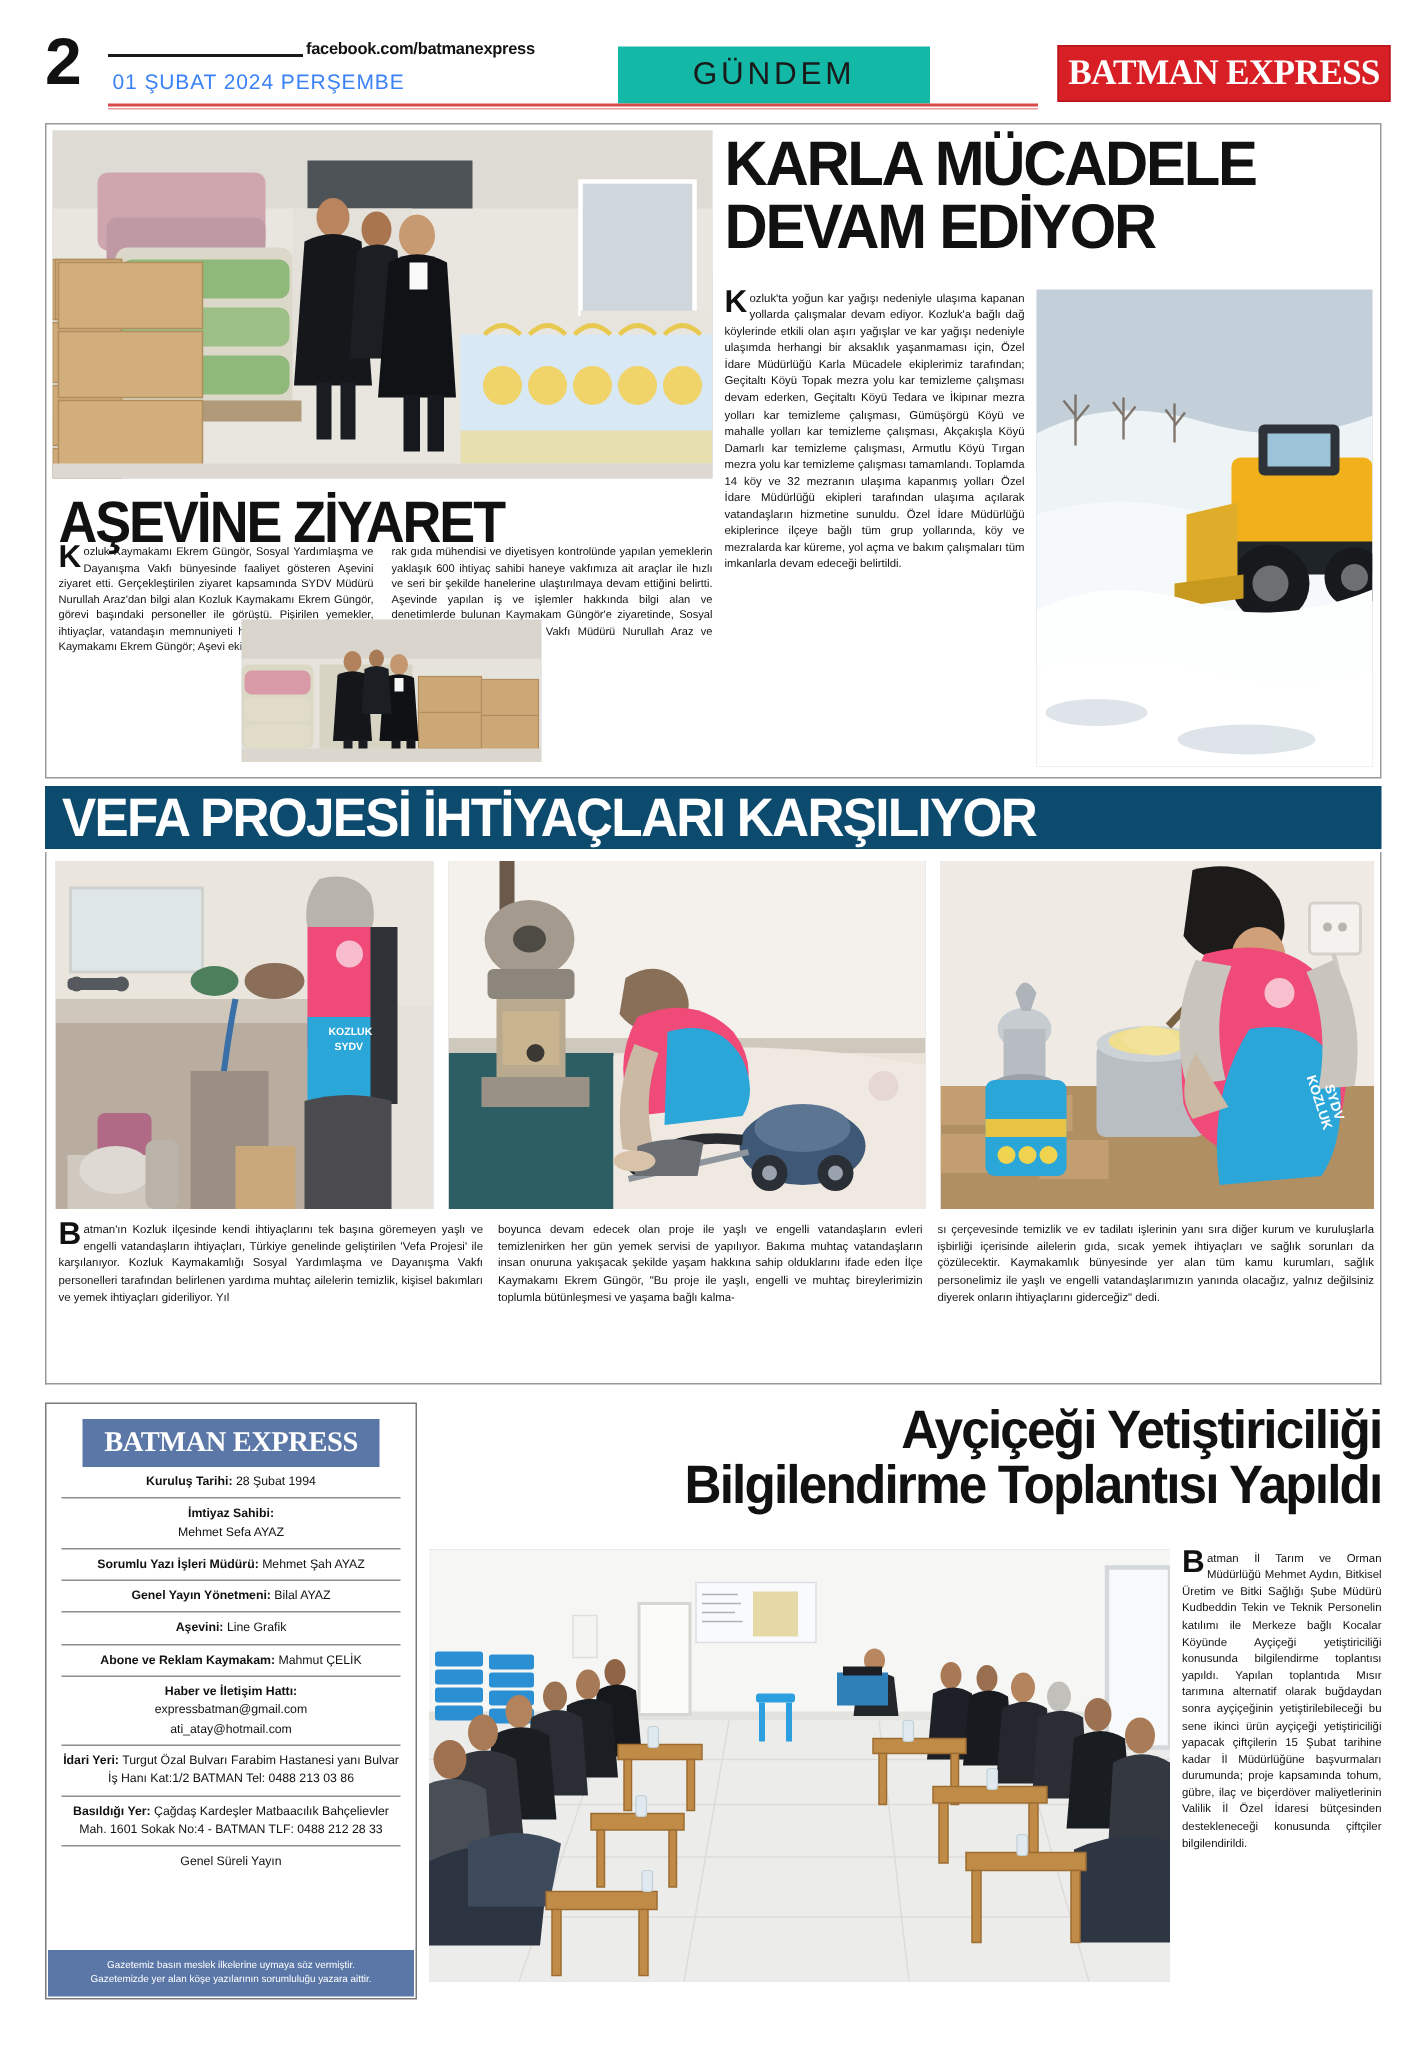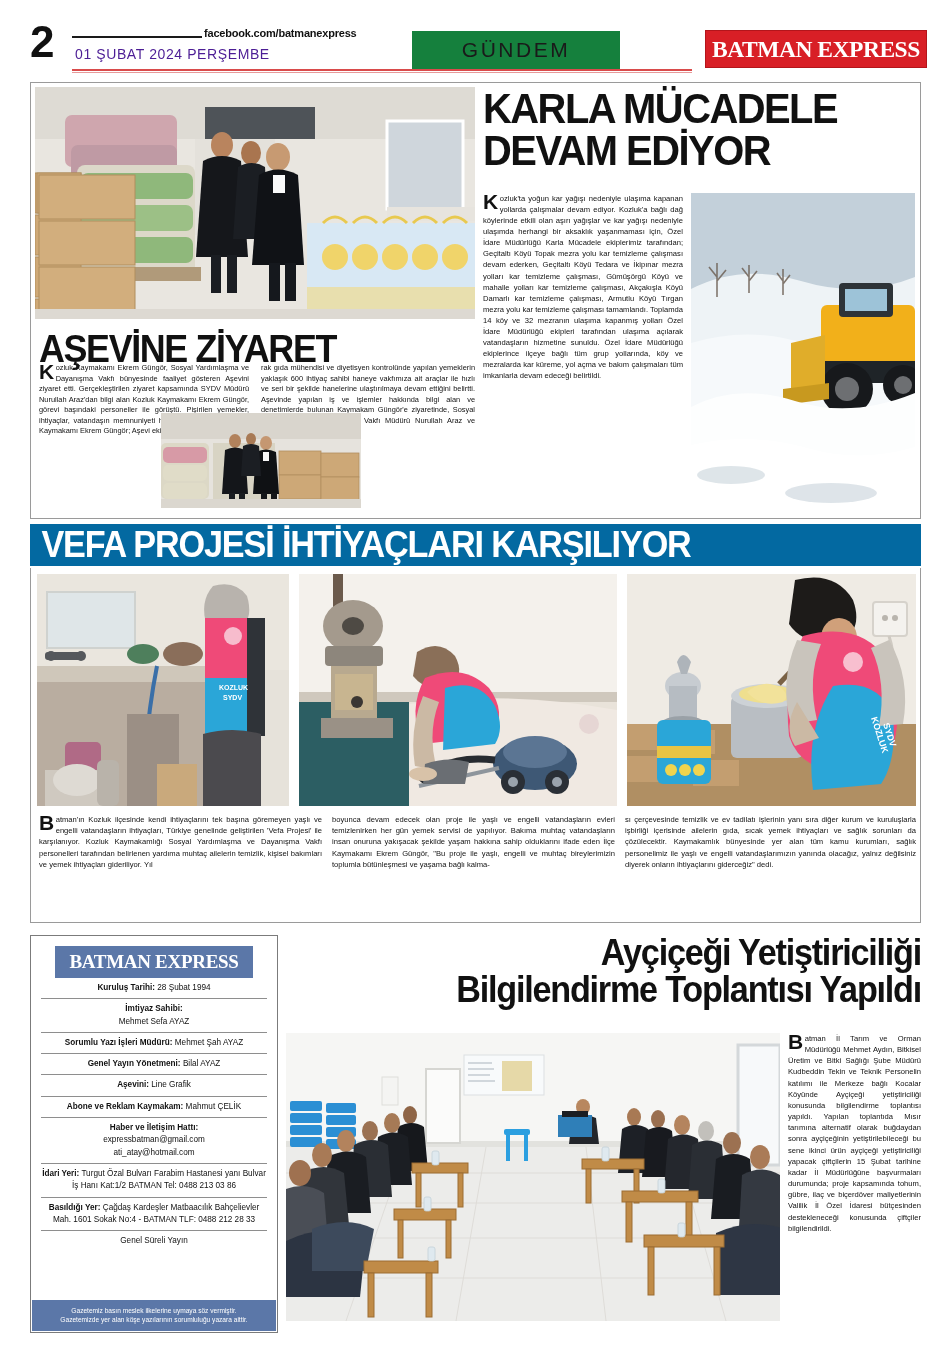--- a/index.html
+++ b/index.html
@@ -26,33 +26,33 @@
     position: absolute; left: 72px; top: 36px; width: 130px; height: 2px;
     background: #1a1a1a;
   }
   .hdr-social {
     position: absolute; left: 204px; top: 27px;
     font-size: 11px; font-weight: 700; letter-spacing: -0.2px;
     color: #111;
   }
   .hdr-date {
     position: absolute; left: 75px; top: 46px;
-    font-size: 14px; font-weight: 500; letter-spacing: 0.6px; color: #4c1d95;
+    font-size: 14px; font-weight: 500; letter-spacing: 0.6px; color: #3b82f6;
   }
   .hdr-rule-bottom {
     position: absolute; left: 72px; top: 69px; width: 620px; height: 2px;
     background: #d94b4b;
   }
   .hdr-rule-bottom2 {
     position: absolute; left: 72px; top: 72px; width: 620px; height: 1px;
     background: #e79a9a;
   }
   .hdr-section {
     position: absolute; left: 412px; top: 31px; width: 208px; height: 38px;
-    background: #15803d;
+    background: #14b8a6;
     display: flex; align-items: center; justify-content: center;
   }
   .hdr-section span {
     font-size: 21px; letter-spacing: 2.5px; font-weight: 400; color: #1a1a1a;
   }
   .masthead-logo {
     position: absolute; right: 24px; top: 30px; width: 222px; height: 38px;
     background: #d81f26;
     display: flex; align-items: center; justify-content: center;
     border: 1px solid #b3151b;
@@ -117,21 +117,21 @@
     position: absolute; left: 452px; top: 110px; width: 200px; height: 318px;
     font-size: 7.6px; line-height: 1.46; text-align: justify;
   }
   .karla-photo {
     position: absolute; left: 660px; top: 110px; width: 224px; height: 318px;
   }
 
   
   .vefa-banner {
     position: absolute; left: 30px; top: 524px; width: 891px; height: 42px;
-    background: #0369a1;
+    background: #0c4a6e;
     display: flex; align-items: center;
   }
   .vefa-banner span {
     color: #fff; font-size: 36px; font-weight: 800; letter-spacing: -1.2px;
     padding-left: 12px; transform: scaleX(0.95); transform-origin: left center;
     white-space: nowrap;
   }
 
   
   .vefa-block {

